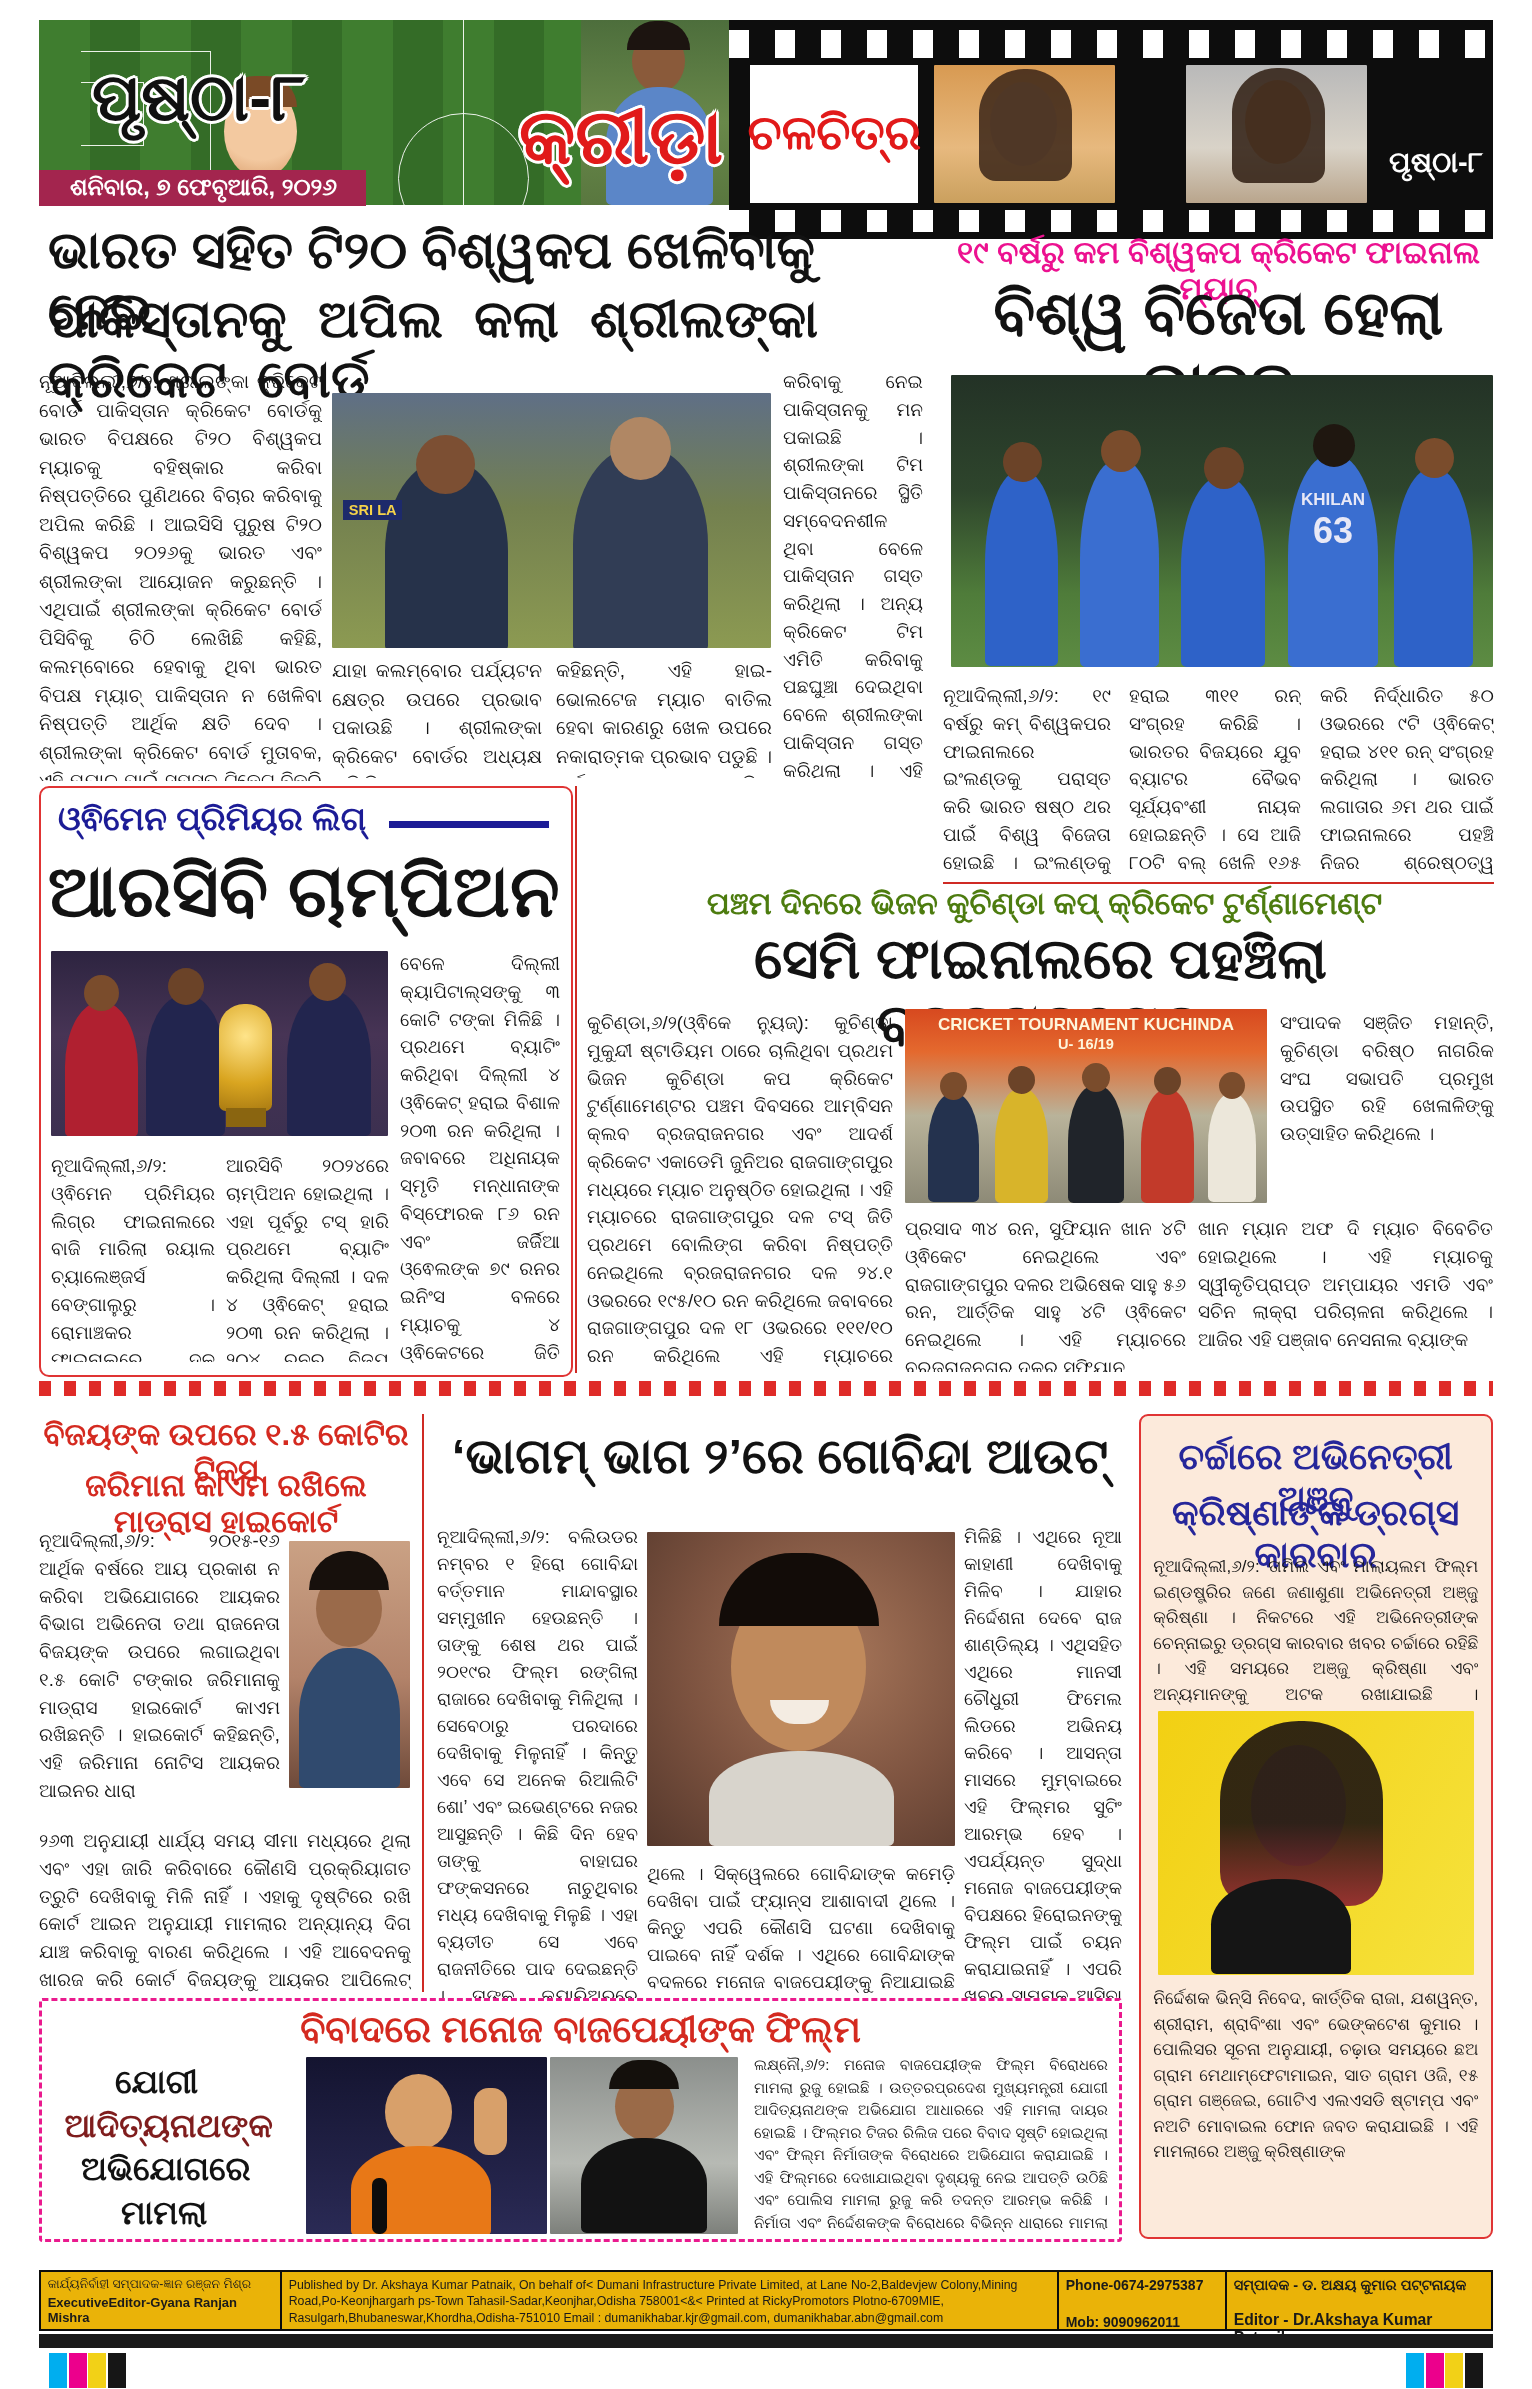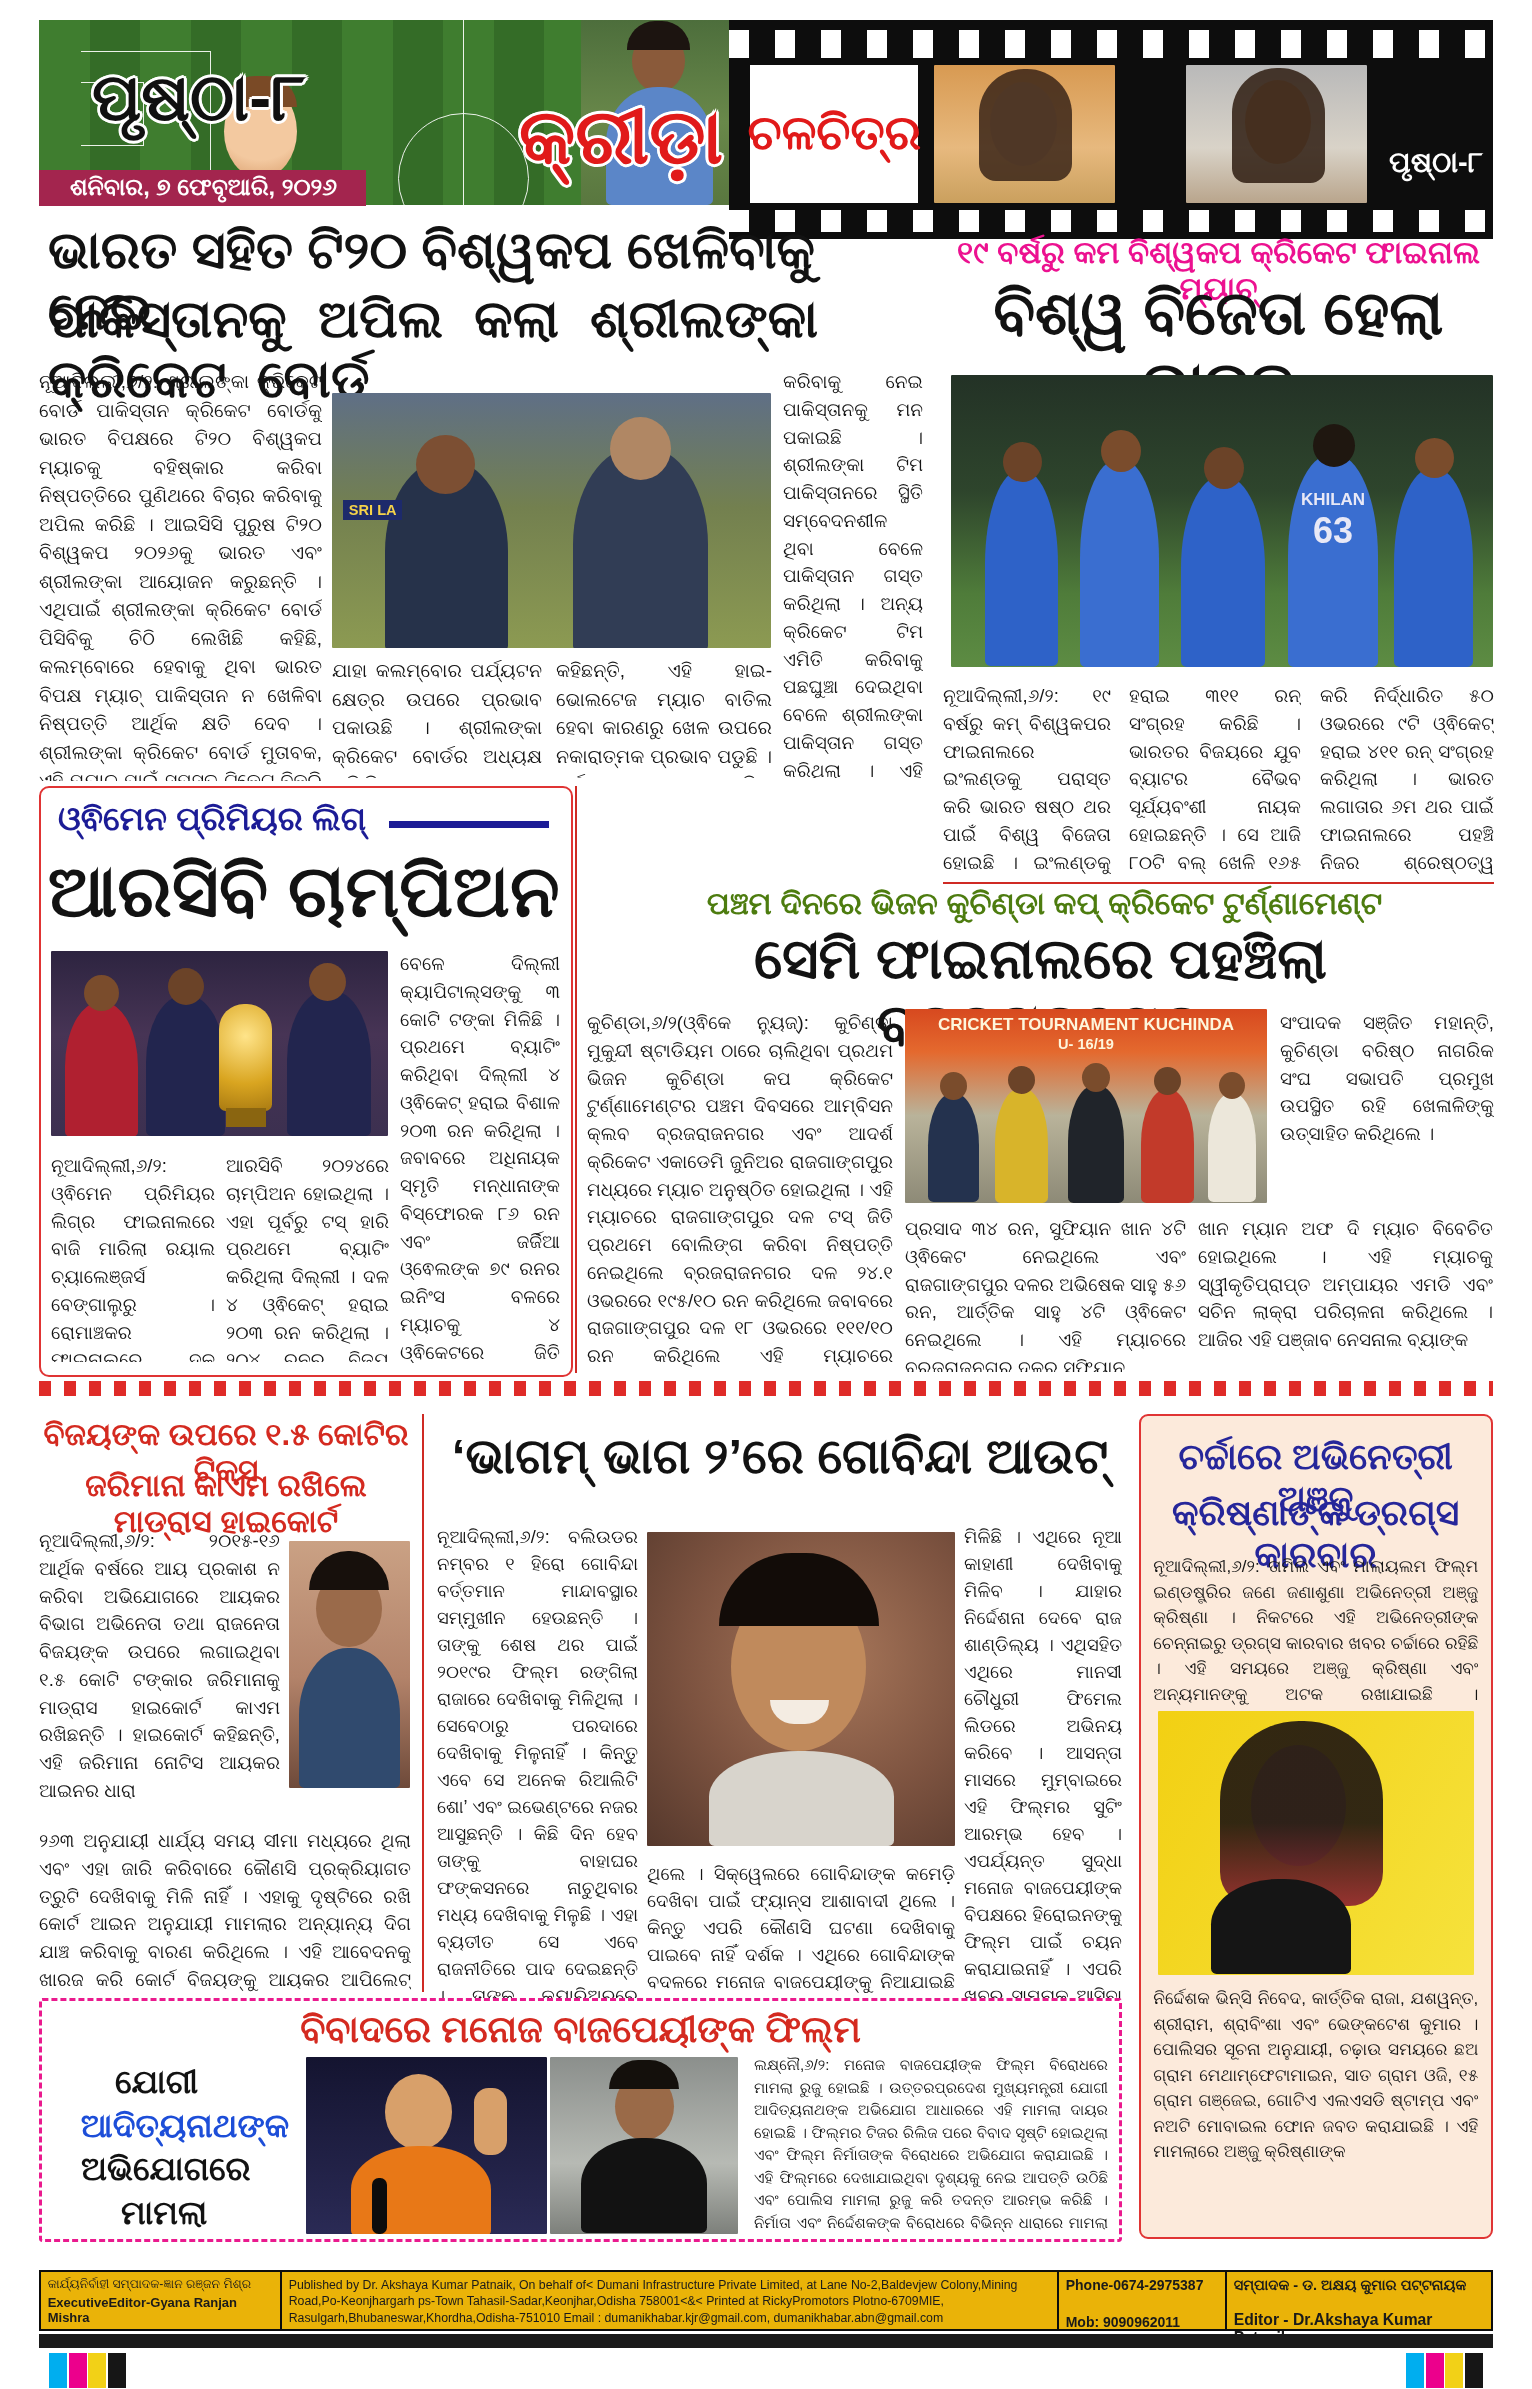--- a/index.html
+++ b/index.html
@@ -193,21 +193,21 @@
       <div class="head" style="left:93px;top:34px;width:95px;height:121px;background:#c9976c;"></div>
       <div class="abs" style="left:62px;top:10px;width:163px;height:185px;border-radius:79px 79px 34px 34px;background:linear-gradient(180deg,#1d1410 55%,#8c2030 100%);opacity:.9;"></div>
       <div class="sil" style="left:53px;top:168px;width:140px;height:95px;background:#151515;"></div>
     </div>
     <div class="abs txt" style="left:12.3px;top:570px;width:325px;height:236px;font-size:17px;overflow:hidden;">ନିର୍ଦ୍ଦେଶକ ଭିନ୍ସି ନିବେଦ, କାର୍ତ୍ତିକ ରାଜା, ଯଶୱନ୍ତ, ଶ୍ରୀରାମ, ଶ୍ରାବିଂଶା ଏବଂ ଭେଙ୍କଟେଶ କୁମାର । ପୋଲିସର ସୂଚନା ଅନୁଯାୟୀ, ଚଢ଼ାଉ ସମୟରେ ଛଅ ଗ୍ରାମ ମେଥାମ୍ଫେଟାମାଇନ, ସାତ ଗ୍ରାମ ଓଜି, ୧୫ ଗ୍ରାମ ଗଞ୍ଜେଇ, ଗୋଟିଏ ଏଲଏସଡି ଷ୍ଟାମ୍ପ ଏବଂ ନଅଟି ମୋବାଇଲ ଫୋନ ଜବତ କରାଯାଇଛି । ଏହି ମାମଲାରେ ଅଞ୍ଜୁ କ୍ରିଷ୍ଣାଙ୍କ</div>
   </div>
 
   <div class="abs" style="left:39px;top:1998px;width:1083px;height:244px;border:3.9px dashed #ea1a8e;border-radius:3.4px;box-sizing:border-box;background:#ffffff;">
     <div class="abs bold center" style="left:67px;top:7.9px;width:943px;font-size:37px;color:#d42a20;">ବିବାଦରେ ମନୋଜ ବାଜପେୟୀଙ୍କ ଫିଲ୍ମ</div>
     <div class="abs bold" style="left:73px;top:62px;width:213px;font-size:33px;color:#121212;">ଯୋଗୀ</div>
-    <div class="abs bold" style="left:22.5px;top:106px;width:241px;font-size:33px;color:#1d4ed8;text-align:center;">ଆଦିତ୍ୟନାଥଙ୍କ</div>
+    <div class="abs bold" style="left:22.5px;top:106px;width:241px;font-size:33px;color:#7f1d1d;">ଆଦିତ୍ୟନାଥଙ୍କ</div>
     <div class="abs bold" style="left:39px;top:149px;width:225px;font-size:33px;color:#121212;">ଅଭିଯୋଗରେ</div>
     <div class="abs bold" style="left:79px;top:193px;width:191px;font-size:33px;color:#121212;">ମାମଲା</div>
     <div class="photo" style="left:264px;top:56px;width:241px;height:177px;background:linear-gradient(180deg,#141430 0%,#2a2a55 100%);">
       <div class="head" style="left:79px;top:17px;width:67px;height:76px;background:#d8a06a;"></div>
       <div class="sil" style="left:45px;top:89px;width:140px;height:90px;background:#e87817;"></div>
       <div class="abs" style="left:168px;top:31px;width:33px;height:67px;border-radius:14.6px;background:#d8a06a;"></div>
       <div class="abs" style="left:66px;top:121px;width:14.6px;height:56px;border-radius:6.7px;background:#0c0c0c;"></div>
     </div>
     <div class="photo" style="left:508px;top:56px;width:188px;height:177px;background:linear-gradient(180deg,#8b8f8c 0%,#b7bab4 60%,#7d807b 100%);">
       <div class="head" style="left:65px;top:15.7px;width:59px;height:67px;background:#9a6a48;"></div>

